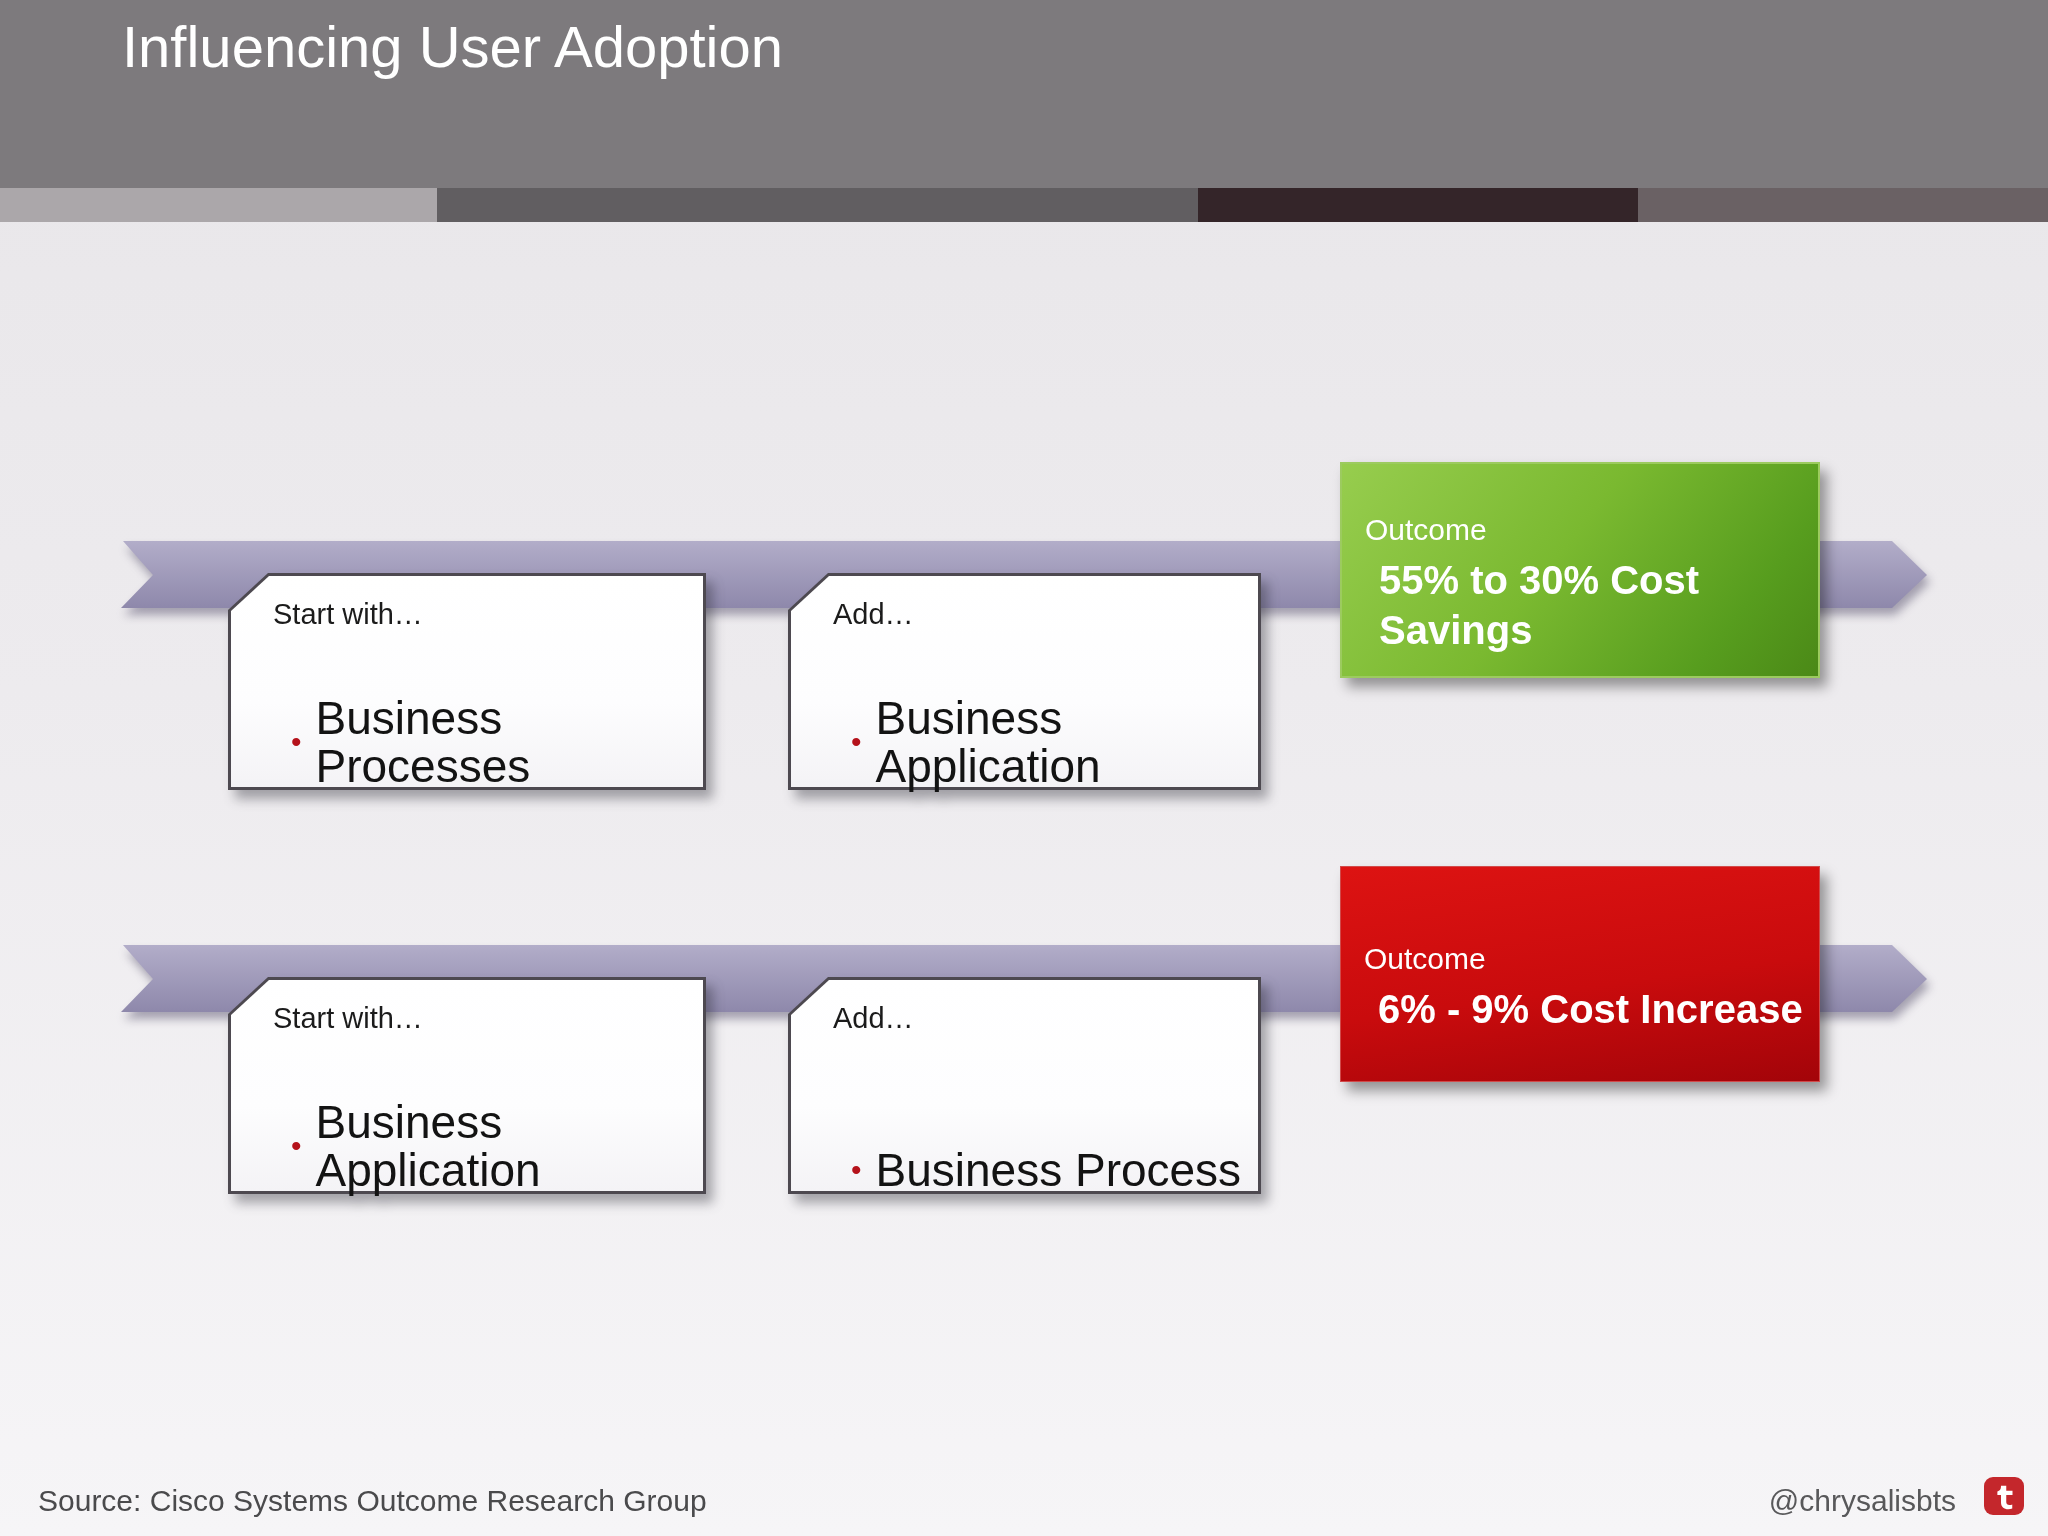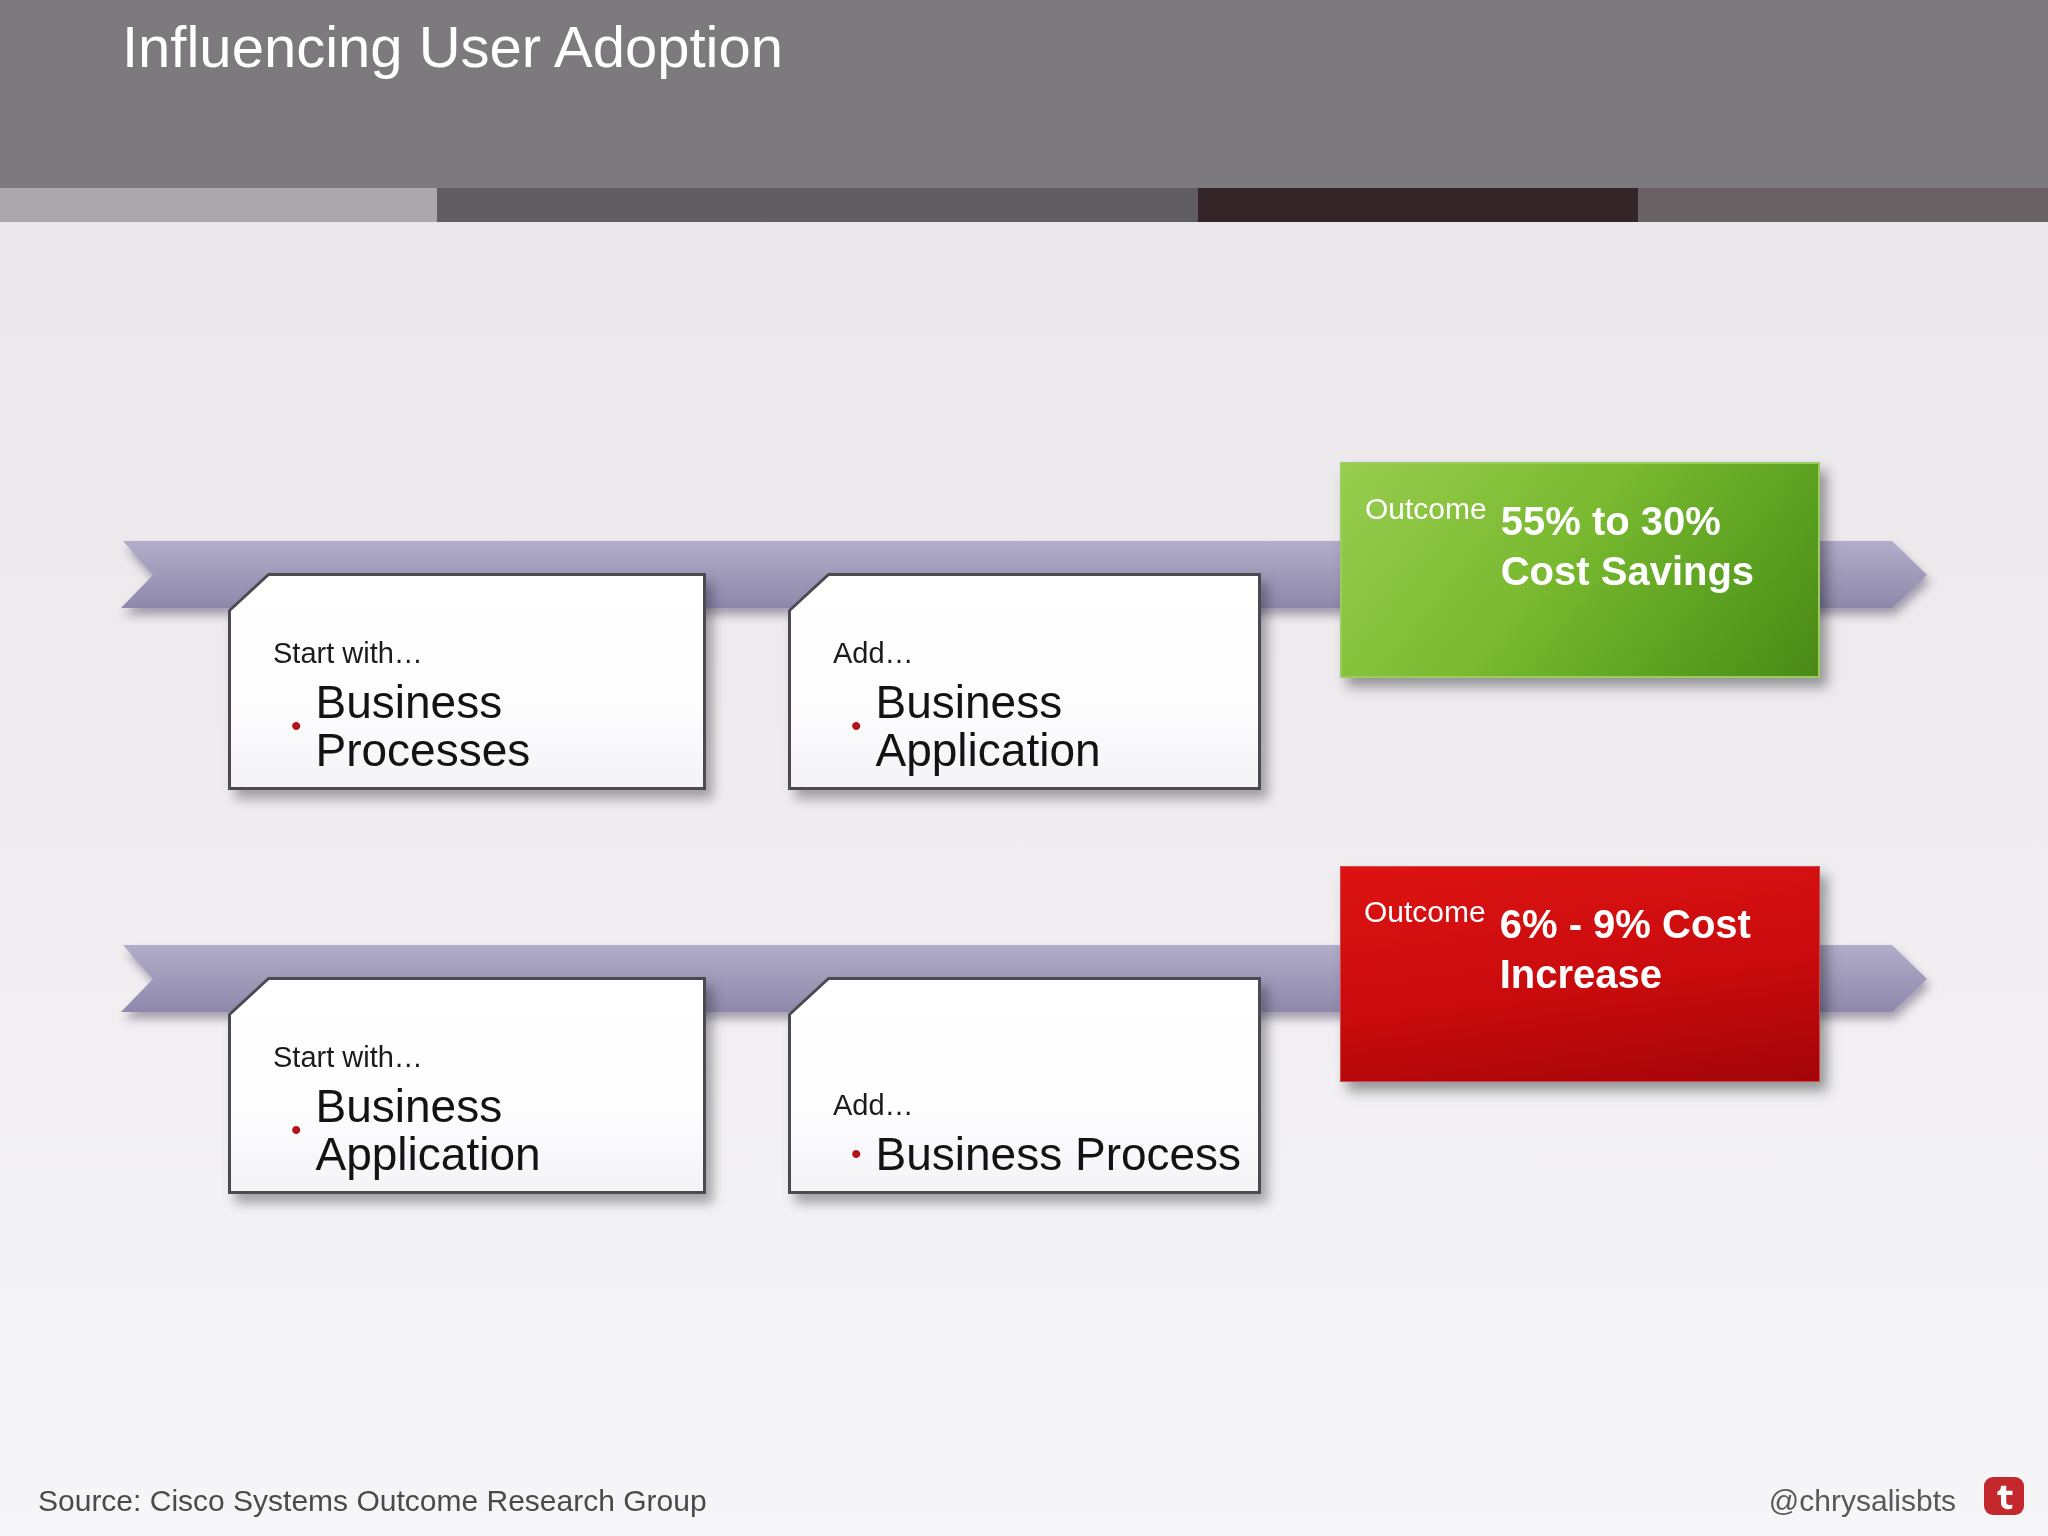--- a/index.html
+++ b/index.html
@@ -18,32 +18,32 @@
   .seg3{left:1198px;width:440px;background:#342529;}
   .seg4{left:1638px;width:410px;background:#6a6164;}
   
   .ribbon{position:absolute;left:100px;width:1850px;height:100px;filter:drop-shadow(3px 7px 5px rgba(70,64,95,.45));}
   .ribbon.row1{top:525px;}
   .ribbon.row2{top:929px;}
   
   .card{position:absolute;height:217px;filter:drop-shadow(7px 9px 6px rgba(35,33,45,.38));}
   .card-border{position:absolute;inset:0;background:#4d4950;clip-path:polygon(40px 0,100% 0,100% 100%,0 100%,0 37px);}
   .card-face{position:absolute;inset:3px;background:linear-gradient(180deg,#ffffff 0%,#fdfdfe 60%,#f4f3f6 100%);clip-path:polygon(38px 0,100% 0,100% 100%,0 100%,0 35px);}
-  .card-text{position:absolute;inset:0;display:flex;flex-direction:column;justify-content:flex-end;padding:22px 10px 16px 45px;box-sizing:border-box;}
+  .card-text{position:absolute;inset:0;display:flex;flex-direction:column;justify-content:space-between;padding:22px 10px 0 45px;box-sizing:border-box;}
   .intro{font-size:29px;line-height:38px;color:#1b1b1b;}
   .item-line{display:flex;align-items:center;margin-top:6px;padding-left:18px;}
   .bullet{font-size:30px;color:#b5121b;margin-right:14px;line-height:48px;}
   .item{font-size:46px;line-height:48px;color:#131313;}
   .r1c1{left:228px;top:573px;width:478px;}
   .r1c2{left:788px;top:573px;width:473px;}
   .r2c1{left:228px;top:977px;width:478px;}
   .r2c2{left:788px;top:977px;width:473px;}
   
   .outcome{position:absolute;left:1340px;width:480px;height:216px;box-sizing:border-box;
-    display:flex;flex-direction:row;justify-content:center;padding:26px 14px 0 23px;
+    display:flex;flex-direction:column;justify-content:center;padding:26px 14px 0 23px;
     box-shadow:7px 9px 12px rgba(0,0,0,.38);color:#ffffff;}
   .outcome.positive{top:462px;background:linear-gradient(128deg,#97cd4e 0%,#7ab930 45%,#579d1e 80%,#4b8917 100%);border:2px solid #9ccb5f;}
   .outcome.negative{top:866px;background:linear-gradient(172deg,#dd1312 0%,#c90b0d 55%,#a30409 100%);border:1px solid #d14a4a;}
   .outcome-label{font-size:30px;line-height:38px;font-weight:400;}
   .outcome-value{font-size:40px;line-height:50px;font-weight:700;margin-left:14px;margin-top:6px;}
   
   .source{position:absolute;left:38px;top:1484px;font-size:30px;color:#4a4a4c;}
   .handle{position:absolute;right:92px;top:1484px;font-size:30px;color:#58585a;}
   .tw-icon{position:absolute;left:1984px;top:1477px;width:40px;height:38px;background:#c4272c;border-radius:9px;display:flex;align-items:center;justify-content:center;}
 </style>

